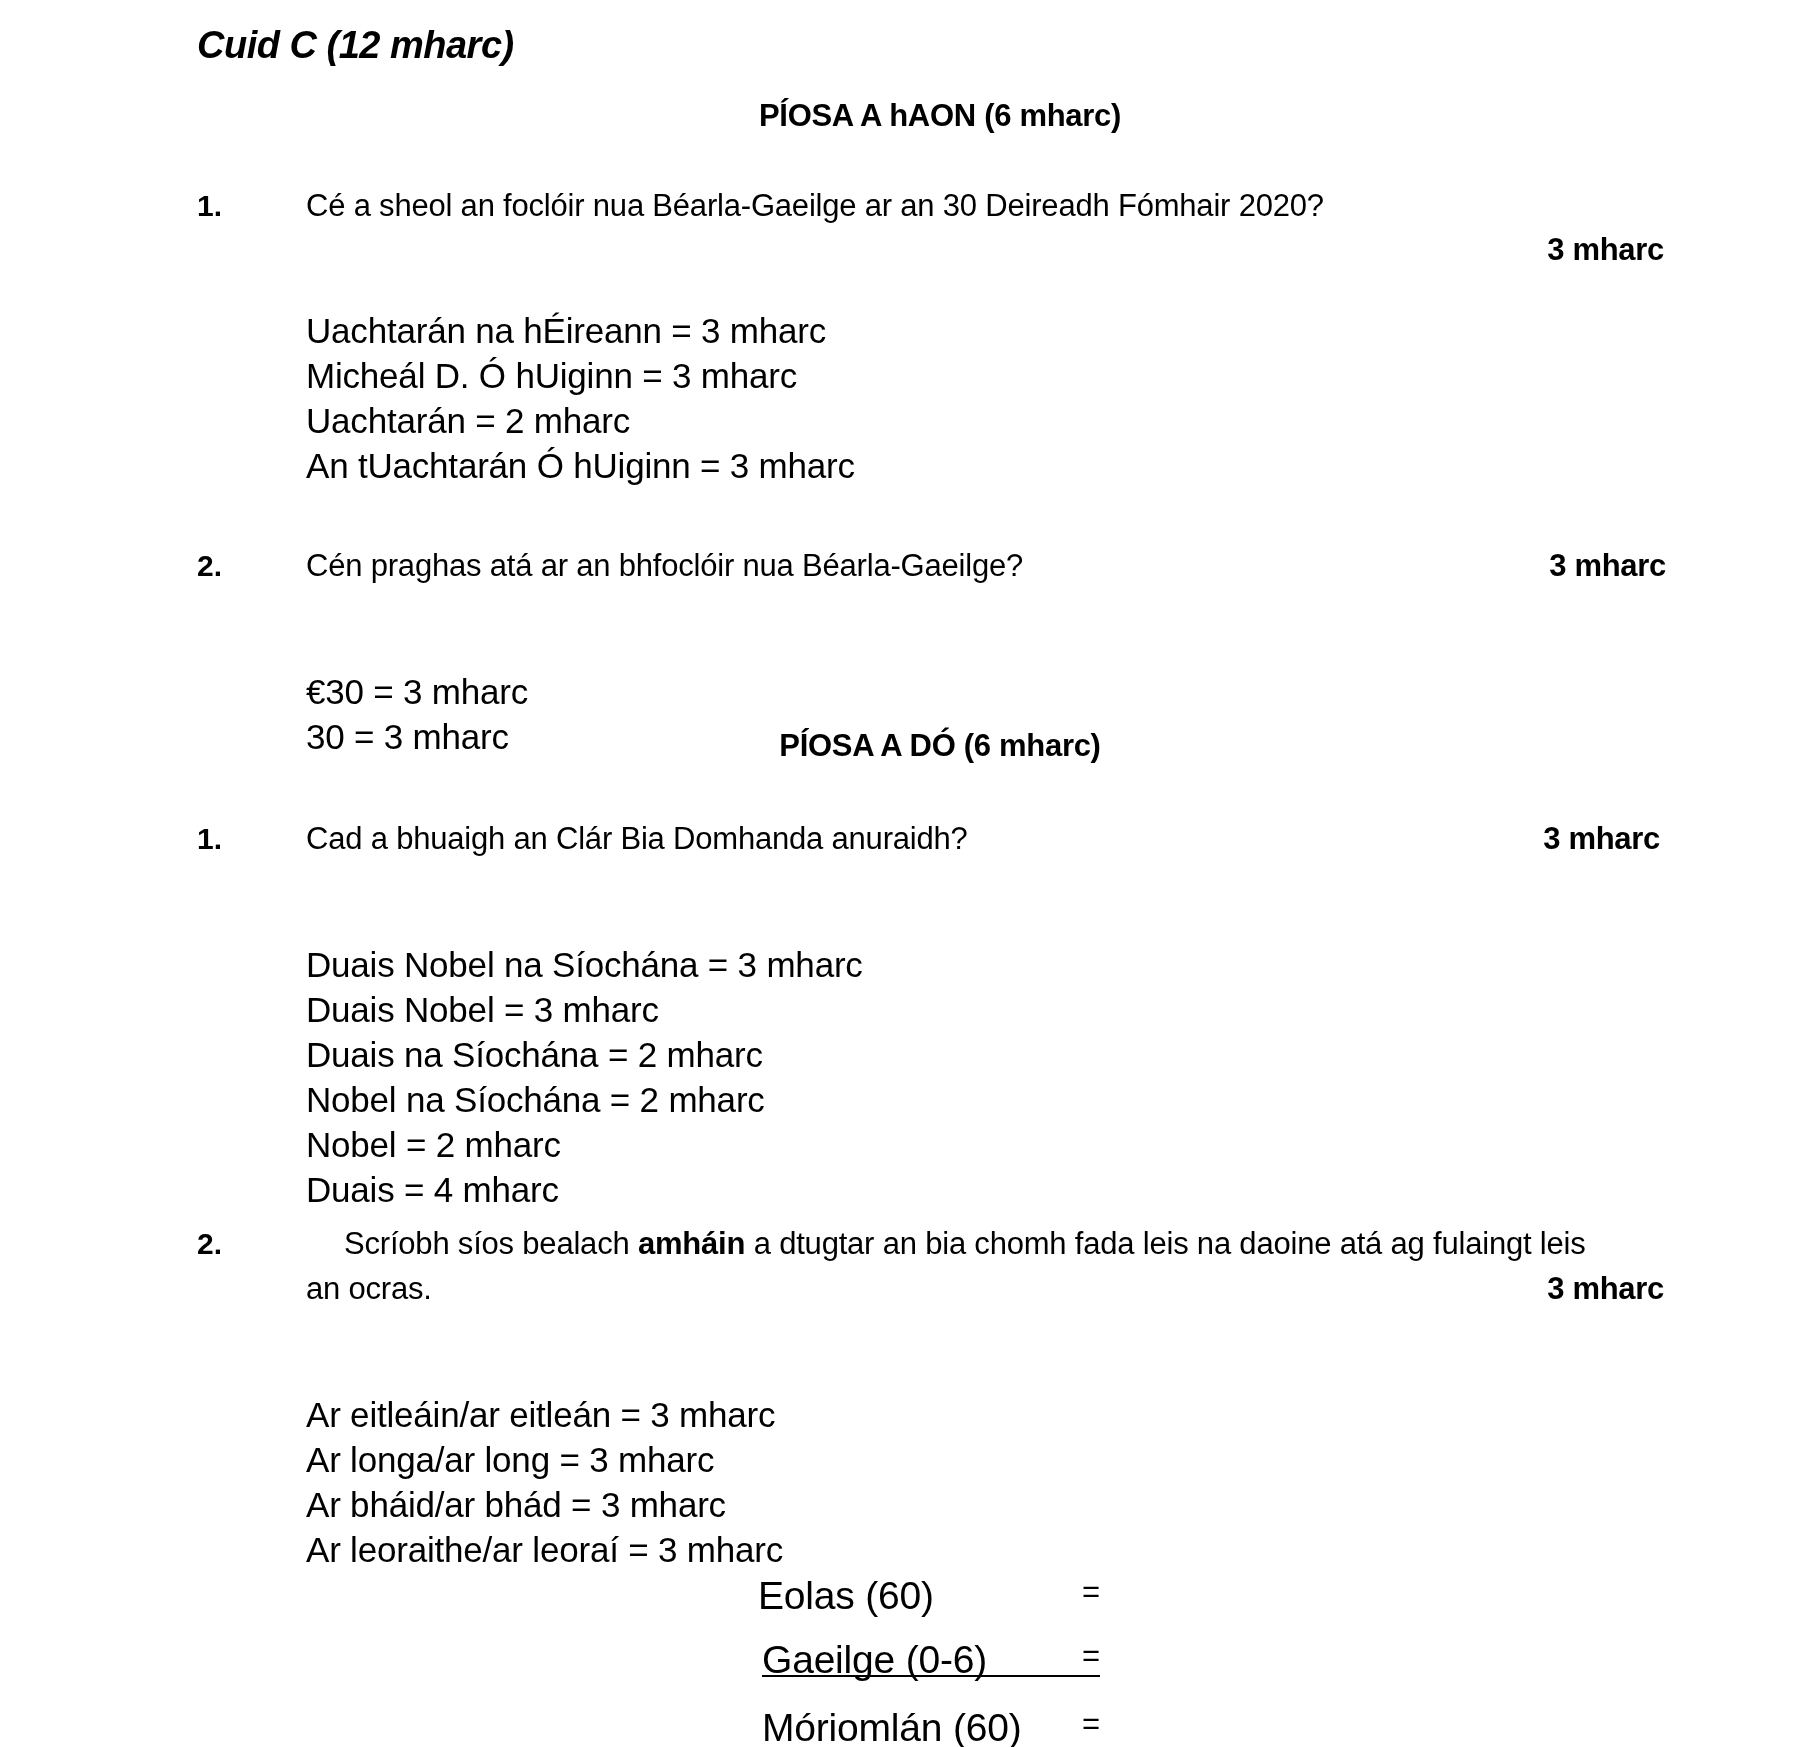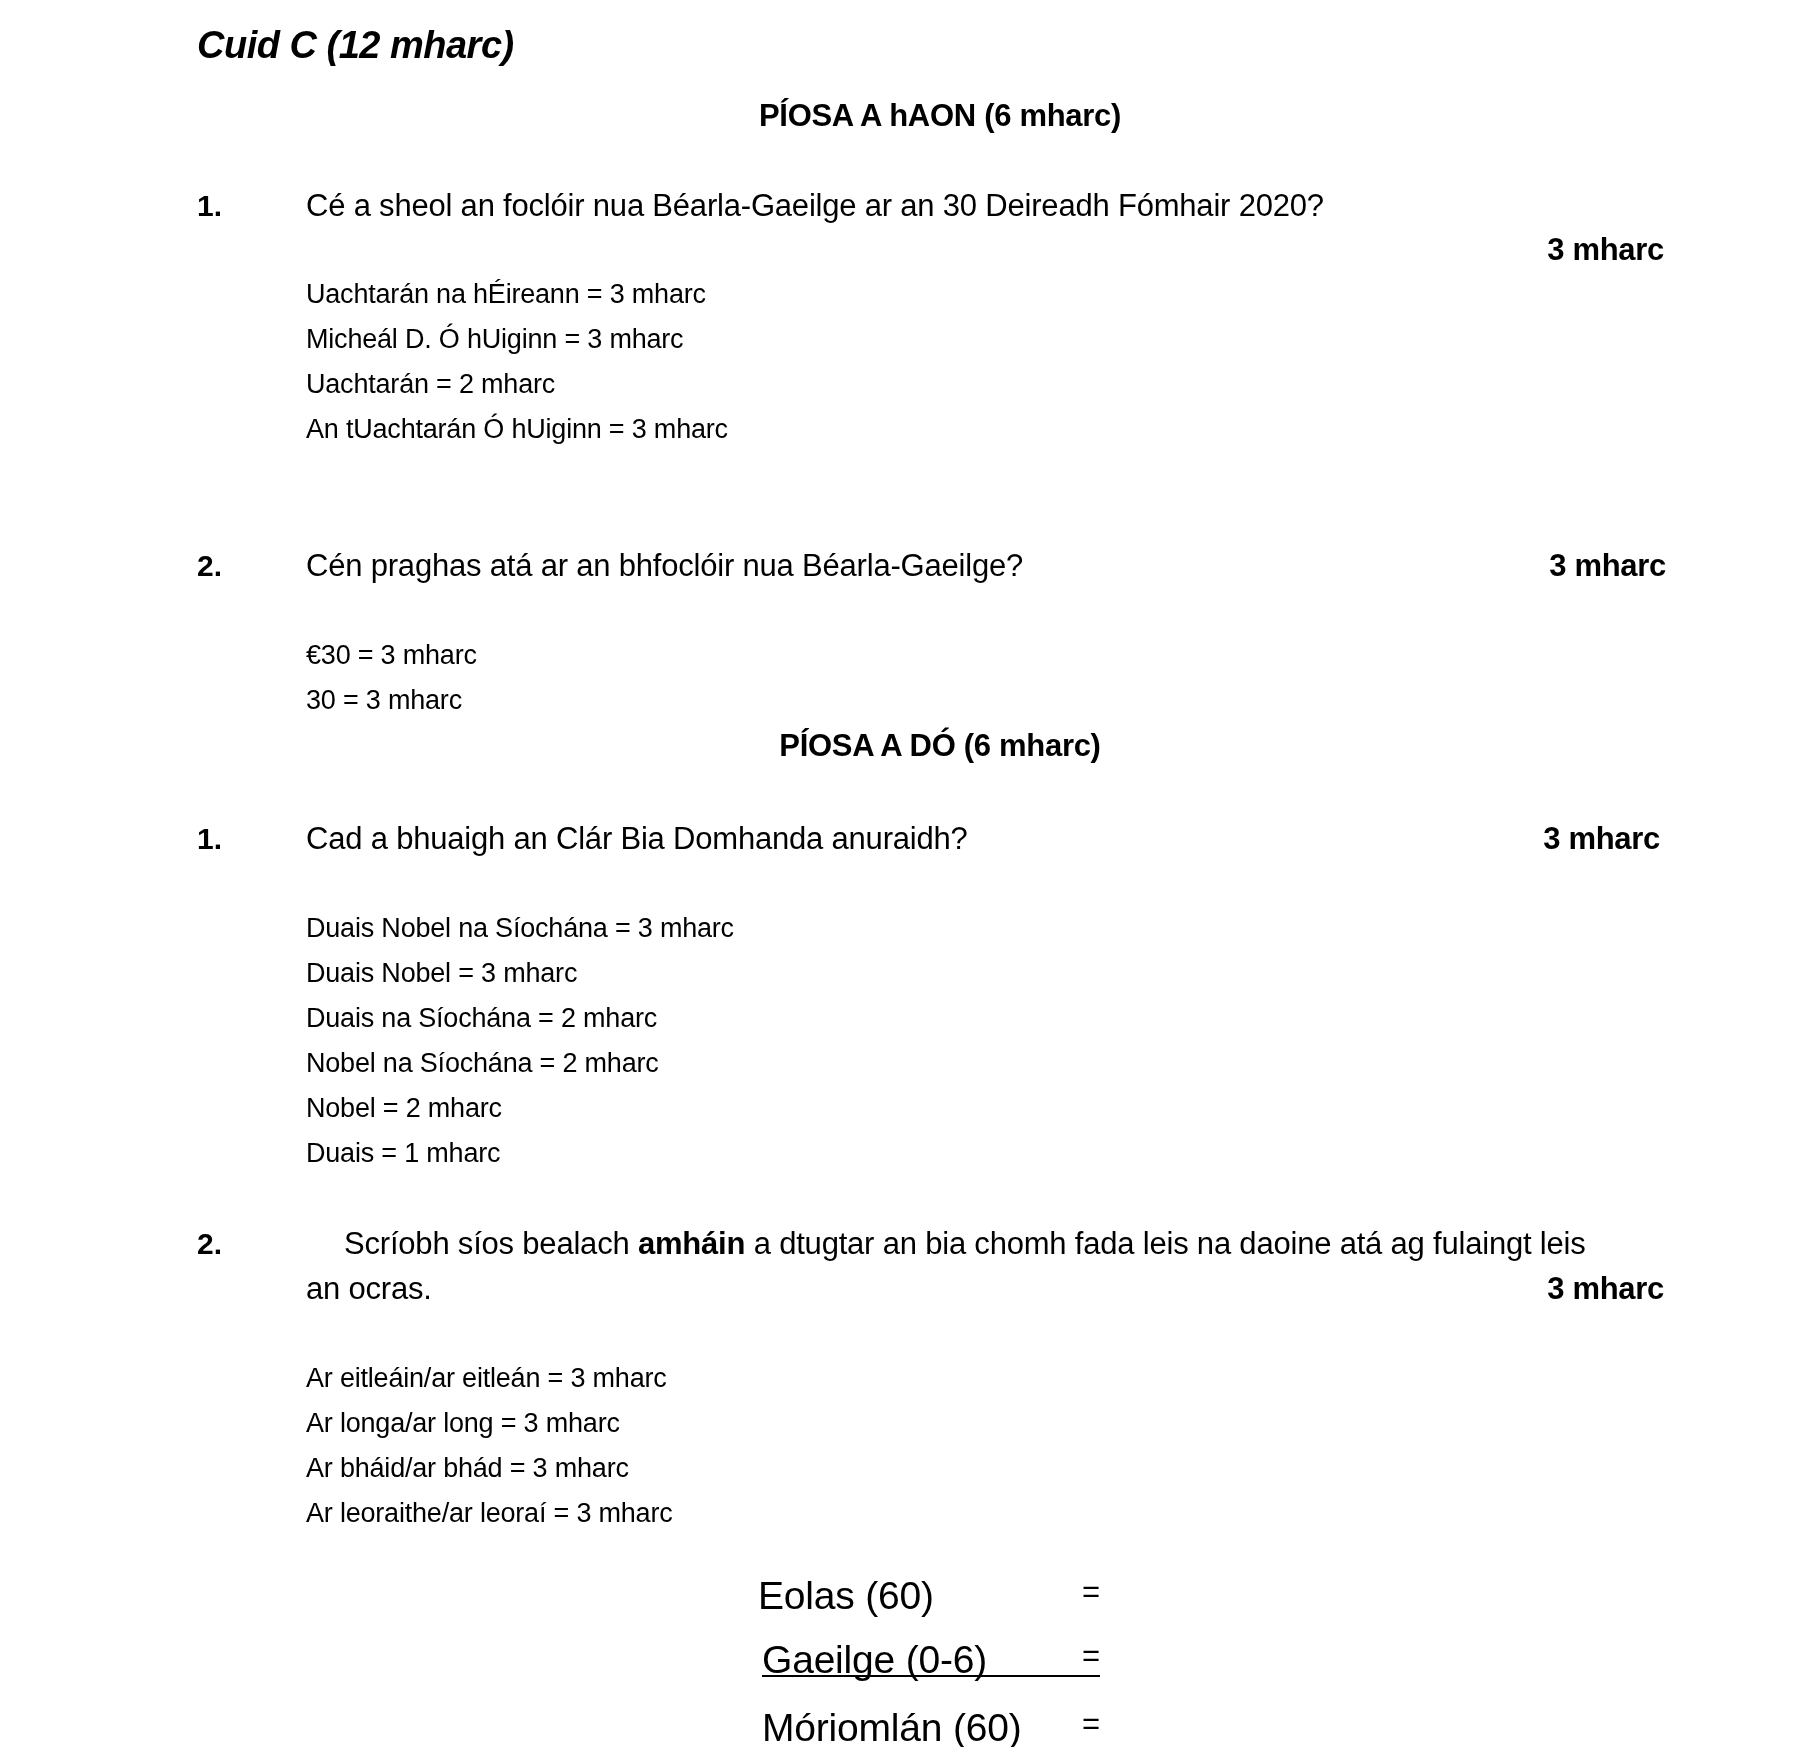--- a/index.html
+++ b/index.html
@@ -7,21 +7,21 @@
       width: 1819px; height: 1747px; position: relative; overflow: hidden;
       font-family: "Liberation Sans", "DejaVu Sans", sans-serif;
       color: #000000;
     }
     .abs { position: absolute; white-space: nowrap; }
     .title { left: 197px; top: 24px; font-size: 38px; font-weight: bold; font-style: italic; letter-spacing: -0.5px; }
     .heading { font-size: 31px; font-weight: bold; left: 0; width: 1880px; text-align: center; letter-spacing: -0.3px; }
     .num { left: 197px; font-size: 30px; font-weight: bold; }
     .q { left: 306px; font-size: 31px; letter-spacing: -0.2px; }
     .marks { font-size: 31px; font-weight: bold; text-align: right; letter-spacing: -0.3px; }
-    .ans { left: 306px; font-size: 27px; letter-spacing: -0.2px; line-height: 45px; }
+    .ans { left: 306px; font-size: 35px; letter-spacing: -0.2px; line-height: 45px; margin-top: 36px; }
     .ans div { height: 45px; }
     .tot { font-size: 39px; letter-spacing: -0.2px; }
     .eq { font-size: 31px; }
     .uline { position: absolute; left: 762px; width: 338px; top: 1675px; height: 0; border-top: 2px solid #000; }
   </style>
 </head>
 <body>
 
 <div>
 
@@ -54,21 +54,21 @@
   <div class="abs num" style="top:822px;">1.</div>
   <div class="abs q" style="top:821px;">Cad a bhuaigh an Clár Bia Domhanda anuraidh?</div>
   <div class="abs marks" style="top:821px; left:1376px; width:284px;">3 mharc</div>
 
   <div class="abs ans" style="top:906px;">
     <div>Duais Nobel na Síochána = 3 mharc</div>
     <div>Duais Nobel = 3 mharc</div>
     <div>Duais na Síochána = 2 mharc</div>
     <div>Nobel na Síochána = 2 mharc</div>
     <div>Nobel = 2 mharc</div>
-    <div>Duais = 1 mharc</div>
+    <div>Duais = 4 mharc</div>
   </div>
 
   <div class="abs num" style="top:1227px;">2.</div>
   <div class="abs q" style="top:1226px;margin-left:38px;"><span>Scríobh síos bealach </span><b>amháin</b><span> a dtugtar an bia chomh fada leis na daoine atá ag fulaingt leis</span></div>
   <div class="abs q" style="top:1271px;">an ocras.</div>
   <div class="abs marks" style="top:1271px; left:1380px; width:284px;">3 mharc</div>
 
   <div class="abs ans" style="top:1356px;">
     <div>Ar eitleáin/ar eitleán = 3 mharc</div>
     <div>Ar longa/ar long = 3 mharc</div>

